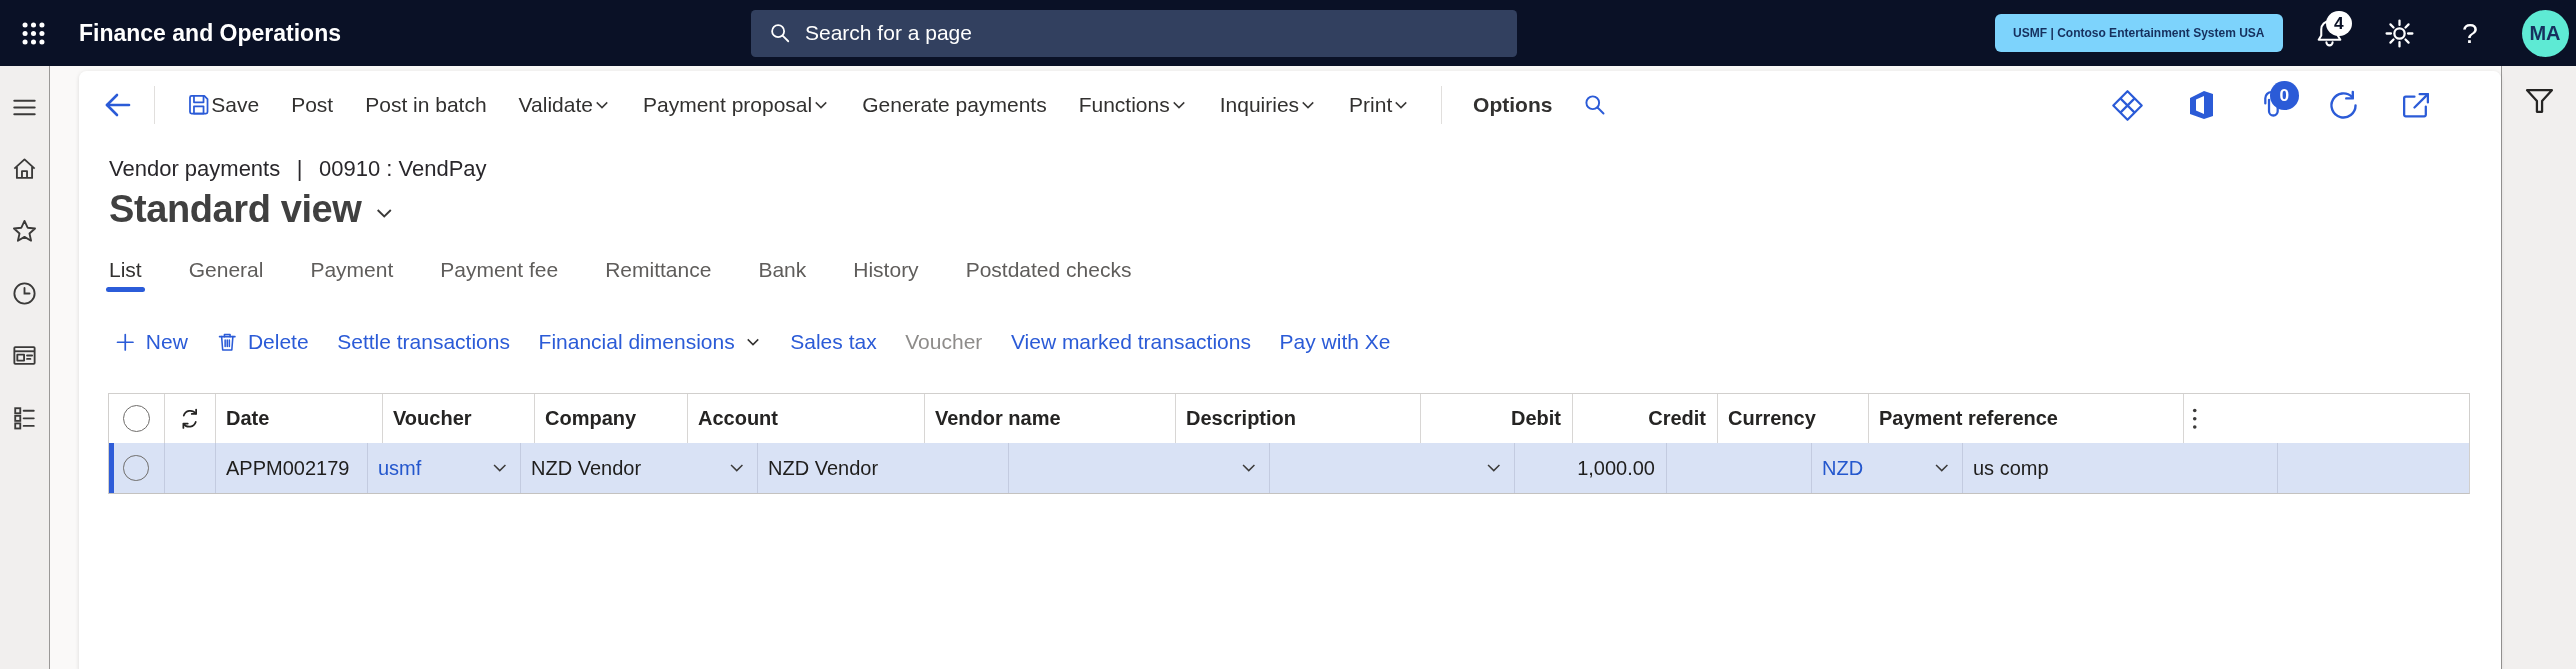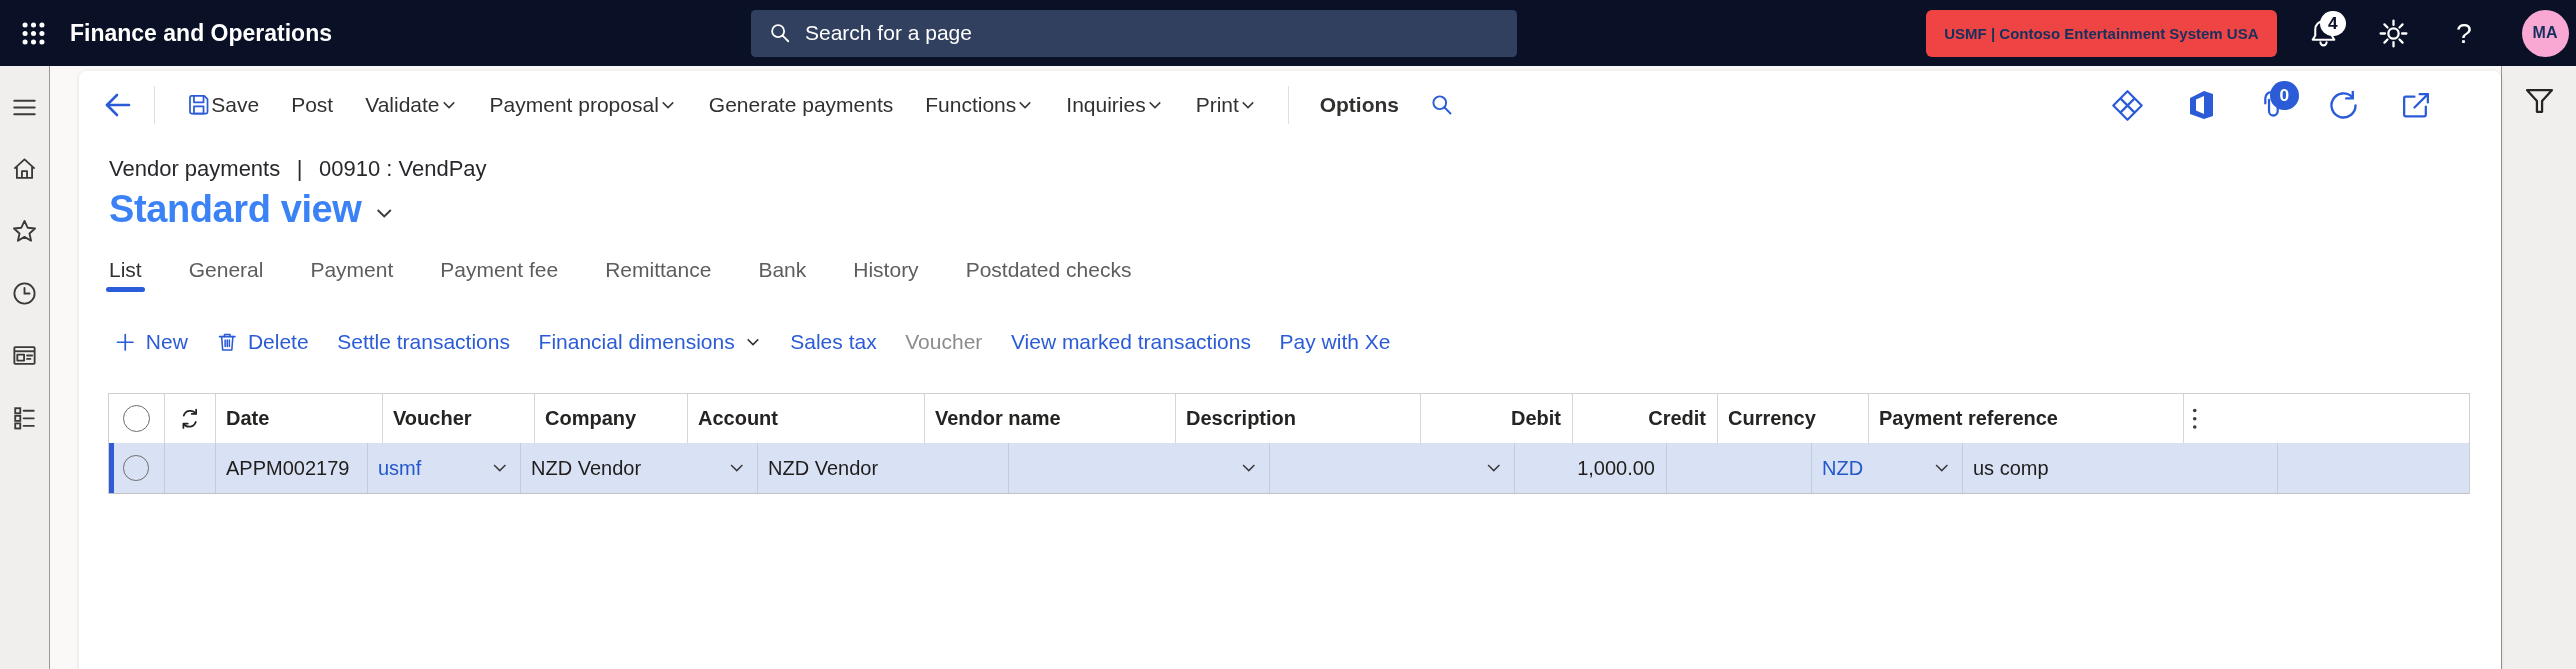--- a/index.html
+++ b/index.html
@@ -12,46 +12,46 @@
   }
   svg { display: block; }
 
   
   .topbar {
     position: absolute; left: 0; top: 0; width: 2576px; height: 66px;
     background: #0a1126; color: #fff;
     display: flex; align-items: center;
   }
   .waffle-btn { width: 66px; height: 66px; display: flex; align-items: center; justify-content: center; cursor: pointer; }
-  .app-title { font-size: 23px; font-weight: bold; margin-left: 4px; white-space: nowrap; }
+  .app-title { font-size: 23px; font-weight: bold; margin-left: 13px; white-space: nowrap; }
   .top-search {
     position: absolute; left: 751px; top: 9.8px; width: 766px; height: 47px;
     background: #32405f; border-radius: 4.5px;
     display: flex; align-items: center; padding-left: 16.5px; gap: 13.5px;
     cursor: text;
     text-align: center;
   }
   .top-search span { font-size: 21px; color: #ffffff; }
   .top-right { position: absolute; right: 7.5px; top: 0; height: 66px; display: flex; align-items: center; gap: 22.5px; }
   .env-pill {
-    background: #ef4444; color: #16305e; font-weight: bold; font-size: 15px;
-    height: 47px; border-radius: 6px; display: flex; align-items: center;
+    background: #7dd3fc; color: #16305e; font-weight: bold; font-size: 12px;
+    height: 38px; border-radius: 6px; display: flex; align-items: center;
     padding: 0 18px; white-space: nowrap; cursor: pointer;
   }
   .top-icon-btn { position: relative; width: 48px; height: 48px; display: flex; align-items: center; justify-content: center; cursor: pointer; }
   .badge-notif {
     position: absolute; top: 1.5px; right: 1.5px; width: 25.5px; height: 25.5px; border-radius: 50%;
     background: #ffffff; color: #0a1126; font-size: 17.3px; font-weight: bold;
     display: flex; align-items: center; justify-content: center;
   }
   .help-glyph { font-size: 28.5px; color: #fff; font-weight: normal; }
   .avatar {
-    width: 47px; height: 47px; border-radius: 50%; background: #f9a8d4; color: #16305e;
-    font-size: 16px; font-weight: bold; display: flex; align-items: center; justify-content: center;
-    margin-left: 11px; cursor: pointer;
+    width: 47px; height: 47px; border-radius: 50%; background: #5eead4; color: #16305e;
+    font-size: 20px; font-weight: bold; display: flex; align-items: center; justify-content: center;
+    margin-left: 5px; cursor: pointer;
   }
 
   
   .sidebar {
     position: absolute; left: 0; top: 66px; bottom: 0; width: 50px;
     background: #f1efee; border-right: 1.5px solid #9a9897;
     display: flex; flex-direction: column; align-items: center; padding-top: 10.5px; gap: 0;
   }
   .side-btn { width: 50px; height: 62px; display: flex; align-items: center; justify-content: center; cursor: pointer; color: #3b3a39; }
 
@@ -83,21 +83,21 @@
   .ap-icon { position: relative; width: 39px; height: 39px; display: flex; align-items: center; justify-content: center; cursor: pointer; }
   .badge-attach {
     position: absolute; top: -4.5px; right: -7.5px; width: 28.5px; height: 28.5px; border-radius: 50%;
     background: #2b5bd7; color: #fff; font-size: 17.3px; font-weight: bold;
     display: flex; align-items: center; justify-content: center;
   }
 
   
   .breadcrumb { margin: 16.5px 0 0 30px; font-size: 22px; color: #29272b; display: flex; align-items: center; gap: 16.5px; }
   .titlerow { margin: 6px 0 0 30px; display: flex; align-items: center; gap: 12px; cursor: pointer; }
-  .page-title { font-size: 38px; font-weight: bold; color: #3b82f6; letter-spacing: -0.4px; }
+  .page-title { font-size: 38px; font-weight: bold; color: #404040; letter-spacing: -0.4px; }
   .titlerow .chev { color: #3b3a39; margin-top: 7.5px; }
 
   
   .tabs { margin: 27px 0 0 30px; display: flex; gap: 47px; font-size: 21px; }
   .tab { color: #5f5d5b; padding-bottom: 10.5px; position: relative; cursor: pointer; white-space: nowrap; }
   .tab.active { color: #323130; }
   .tab.active::after {
     content: ""; position: absolute; left: -3px; right: -3px; bottom: 0; height: 5.3px;
     background: #2b5cd9; border-radius: 3px;
   }
@@ -283,20 +283,23 @@
             <rect x="10" y="18" width="12" height="9"></rect>
         </svg>
       </span>
       <span>Save</span>
     </div>
 
     <div class="ap-btn">
       <span>Post</span>
     </div>
 
+    <div class="ap-btn">
+      <span>Post in batch</span>
+    </div>
 
     <div class="ap-btn">
       <span>Validate</span>
       <span class="chev">
         <svg width="18" height="18" viewBox="0 0 24 24" fill="none" stroke="currentColor" stroke-width="2">
             <path d="M5 8.5l7 7 7-7"></path>
           </svg>
       </span>
     </div>
 

